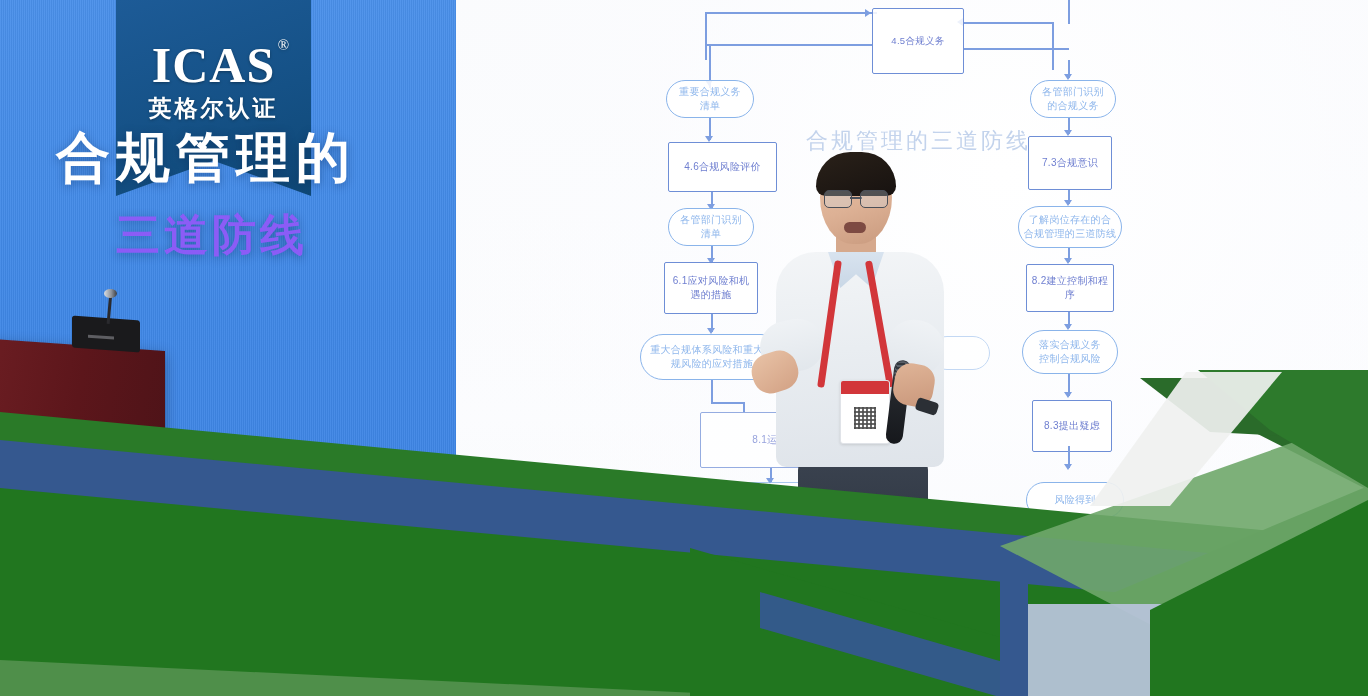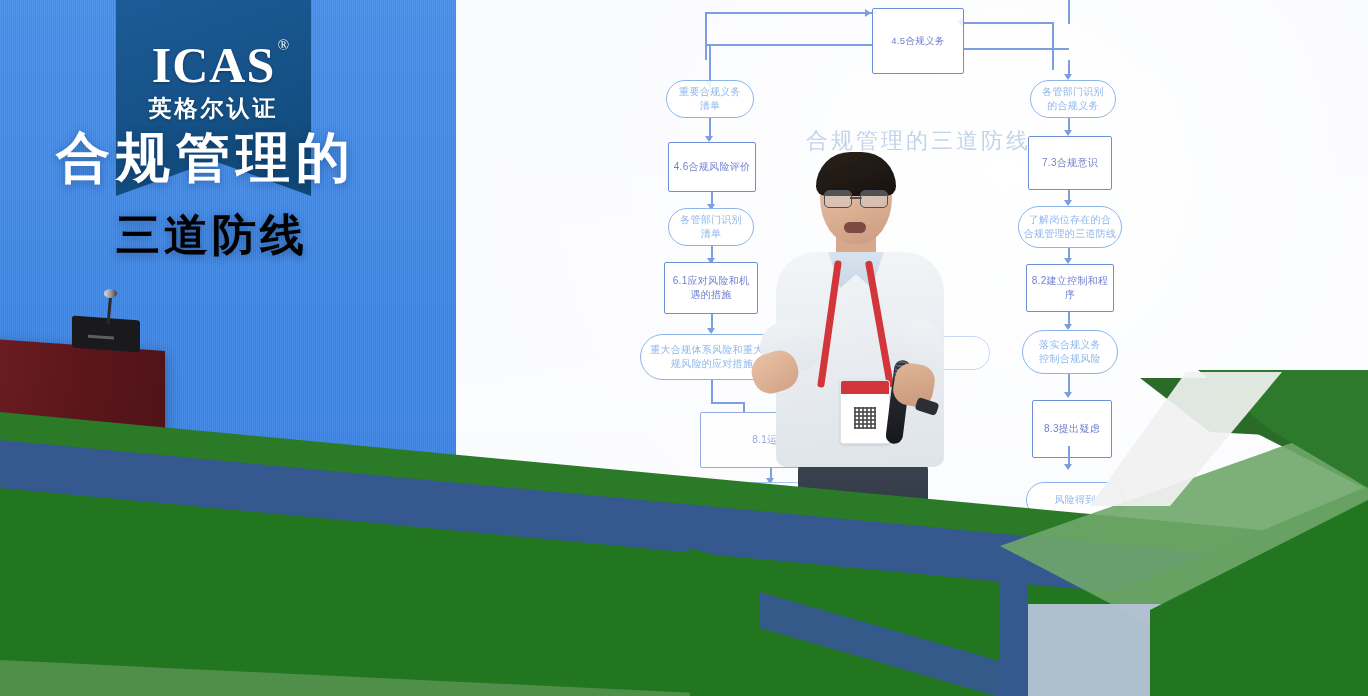--- a/index.html
+++ b/index.html
@@ -29,21 +29,21 @@
     font-size:50px;letter-spacing:1px;line-height:1;position:relative;
     text-shadow:0 1px 3px rgba(0,0,0,.35);}
   .banner-reg{position:absolute;right:-15px;top:-2px;font-size:15px;font-weight:normal;}
   .banner-cn{color:#ffffff;font-size:23px;letter-spacing:3px;margin-top:3px;font-weight:bold;
     text-shadow:0 1px 3px rgba(0,0,0,.3);}
 
   
   .wall-head-top{position:absolute;left:56px;top:122px;width:400px;color:#ffffff;
     font-size:54px;font-weight:bold;letter-spacing:6px;white-space:nowrap;
     text-shadow:0 2px 10px rgba(0,30,70,.35);}
-  .wall-head-bot{position:absolute;left:116px;top:206px;width:340px;color:#000000;
+  .wall-head-bot{position:absolute;left:116px;top:206px;width:340px;color:#8b5cf6;
     font-size:44px;font-weight:bold;letter-spacing:4px;white-space:nowrap;
     text-shadow:0 2px 10px rgba(0,30,70,.4);}
 
   
   .podium{position:absolute;left:-10px;top:345px;width:175px;height:110px;
     background:linear-gradient(100deg,#6b1d22 0%,#5c161b 50%,#4e1318 100%);
     transform:skewY(4deg);box-shadow:0 4px 14px rgba(0,0,0,.3);}
   .podium-top{position:absolute;left:72px;top:318px;width:68px;height:32px;
     background:#1a1a1c;border-radius:3px;transform:skewY(4deg);}
   .podium-top:after{content:"";position:absolute;left:16px;top:18px;width:26px;height:3px;background:#5e5e62;}
@@ -152,21 +152,21 @@
       <span data-bind="slide.flow_nodes.0.label">4.5合规义务</span>
     </div>
 
     <div class="fc pill" style="left:666px;top:80px;width:88px;height:38px;">
       <span data-bind="slide.flow_nodes.1.label">重要合规义务
 清单</span>
     </div>
     <div class="conn v" style="left:709px;top:118px;height:22px;"></div>
     <div class="arrow-d" style="left:705px;top:136px;"></div>
 
-    <div class="fc rect" style="left:668px;top:142px;width:88px;height:50px;">
+    <div class="fc rect" style="left:668px;top:142px;width:109px;height:50px;">
       <span data-bind="slide.flow_nodes.2.label">4.6合规风险评价</span>
     </div>
     <div class="conn v" style="left:711px;top:192px;height:16px;"></div>
     <div class="arrow-d" style="left:707px;top:204px;"></div>
 
     <div class="fc pill" style="left:668px;top:208px;width:86px;height:38px;">
       <span data-bind="slide.flow_nodes.3.label">各管部门识别
 清单</span>
     </div>
     <div class="conn v" style="left:711px;top:246px;height:16px;"></div>
@@ -235,21 +235,21 @@
     <div class="conn v" style="left:1068px;top:312px;height:16px;"></div>
     <div class="arrow-d" style="left:1064px;top:324px;"></div>
 
     <div class="fc pill" style="left:1022px;top:330px;width:96px;height:44px;">
       <span data-bind="slide.flow_nodes.13.label">落实合规义务
 控制合规风险</span>
     </div>
     <div class="conn v" style="left:1068px;top:374px;height:22px;"></div>
     <div class="arrow-d" style="left:1064px;top:392px;"></div>
 
-    <div class="fc rect" style="left:1032px;top:400px;width:80px;height:58px;">
+    <div class="fc rect" style="left:1032px;top:400px;width:80px;height:52px;">
       <span data-bind="slide.flow_nodes.14.label">8.3提出疑虑</span>
     </div>
     <div class="conn v" style="left:1068px;top:446px;height:22px;"></div>
     <div class="arrow-d" style="left:1064px;top:464px;"></div>
 
     <div class="fc pill" style="left:1026px;top:482px;width:98px;height:36px;">
       <span data-bind="slide.flow_nodes.15.label">风险得到</span>
     </div>
     <div class="conn v" style="left:1068px;top:518px;height:22px;"></div>
     <div class="arrow-d" style="left:1064px;top:534px;"></div>

